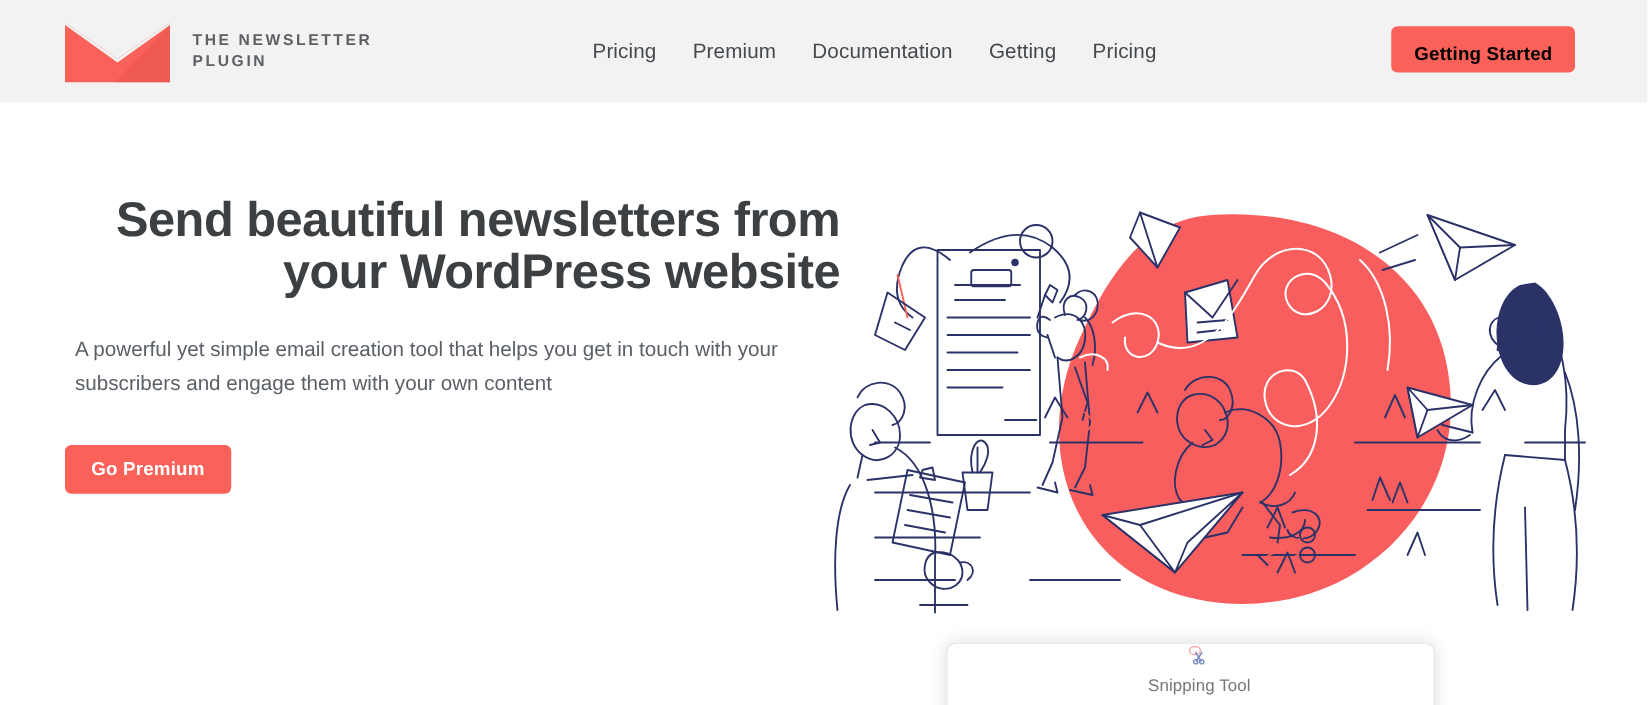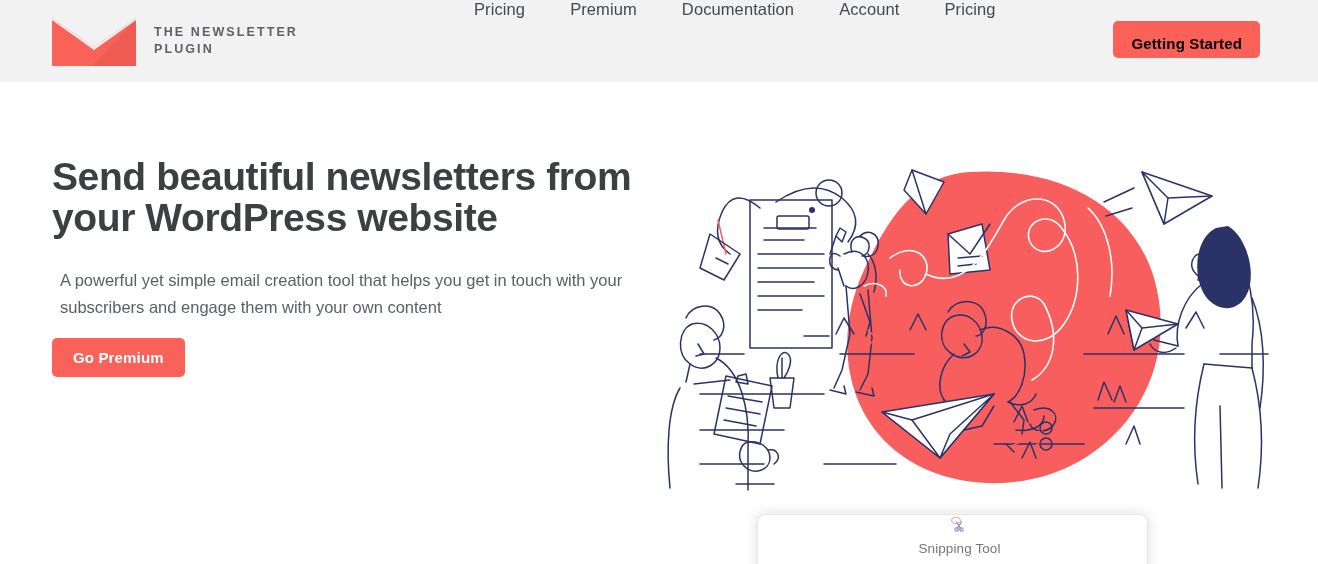--- a/index.html
+++ b/index.html
@@ -44,21 +44,22 @@
     position: relative;
     flex: 0 0 auto;
   }
 
   .nav-links {
     position: absolute;
     left: 474px;
     top: 0;
     height: 82px;
     display: flex;
-    gap: 45px;
+    align-items: center;
+    gap: 29px;
     list-style: none;
   }
 
   .nav-links li a {
     font-size: 16.5px;
     color: #44494e;
     text-decoration: none;
     font-weight: 400;
     letter-spacing: .1px;
     white-space: nowrap;
@@ -90,33 +91,34 @@
     top: 156px;
     width: 620px;
   }
 
   .hero-title {
     font-size: 39px;
     line-height: 41px;
     font-weight: bold;
     color: #3c4043;
     letter-spacing: -.4px;
+    text-align: right;
   }
 
   .hero-sub {
     margin-top: 29px;
     font-size: 16.5px;
     line-height: 26.5px;
     color: #5a6066;
     width: 600px;
     margin-left: 8px;
   }
 
   .cta-premium {
-    margin-top: 18px;
+    margin-top: 36px;
     display: inline-block;
     background: #f96159;
     color: #ffffff;
     border: none;
     border-radius: 5px;
     font-family: "Liberation Sans", sans-serif;
     font-size: 15px;
     font-weight: bold;
     letter-spacing: .15px;
     padding: 0 21px;
@@ -186,21 +188,21 @@
   </div>
 
   <ul class="nav-links">
     <li>
       <a href="#">Pricing</a></li>
     <li>
       <a href="#">Premium</a></li>
     <li>
       <a href="#">Documentation</a></li>
     <li>
-      <a href="#">Account</a></li>
+      <a href="#">Getting</a></li>
     <li>
       <a href="#">Pricing</a></li>
   </ul>
 
   <button class="cta-header">Getting Started</button>
 </header>
 
 <section class="hero-copy">
   <h1 class="hero-title">Send beautiful newsletters from your WordPress website</h1>
   <p class="hero-sub">A powerful yet simple email creation tool that helps you get in touch with your subscribers and engage them with your own content</p>

